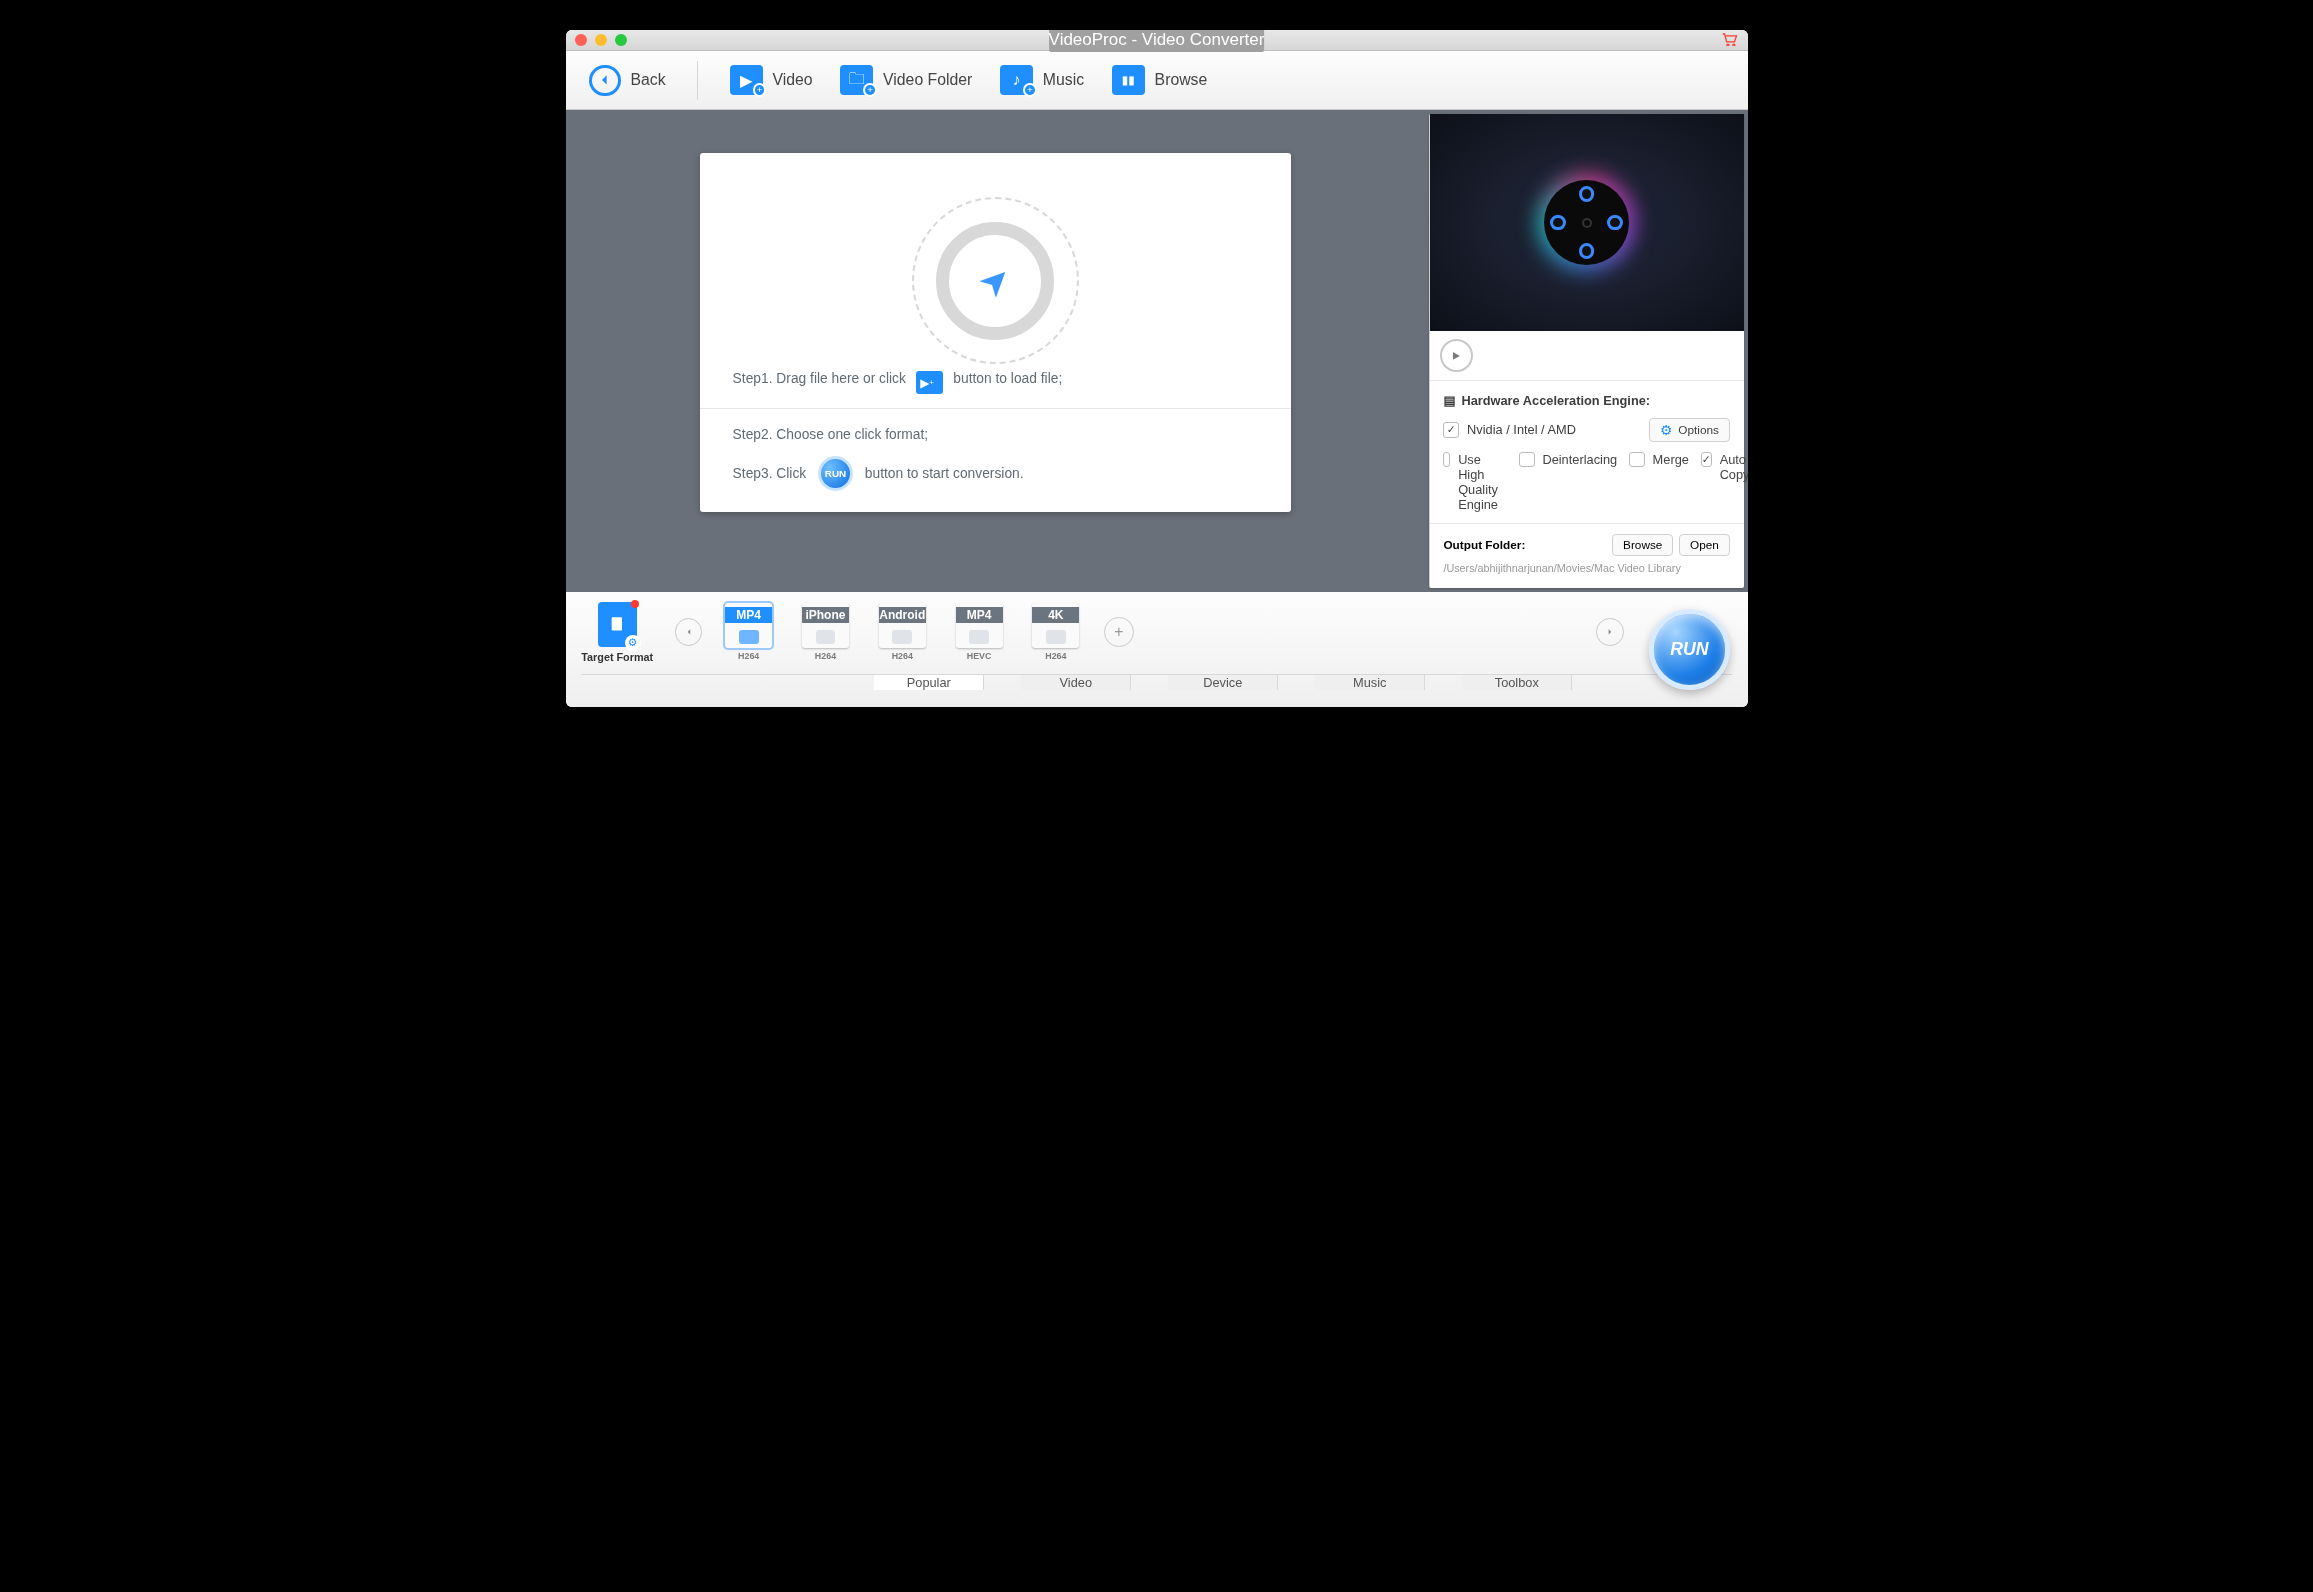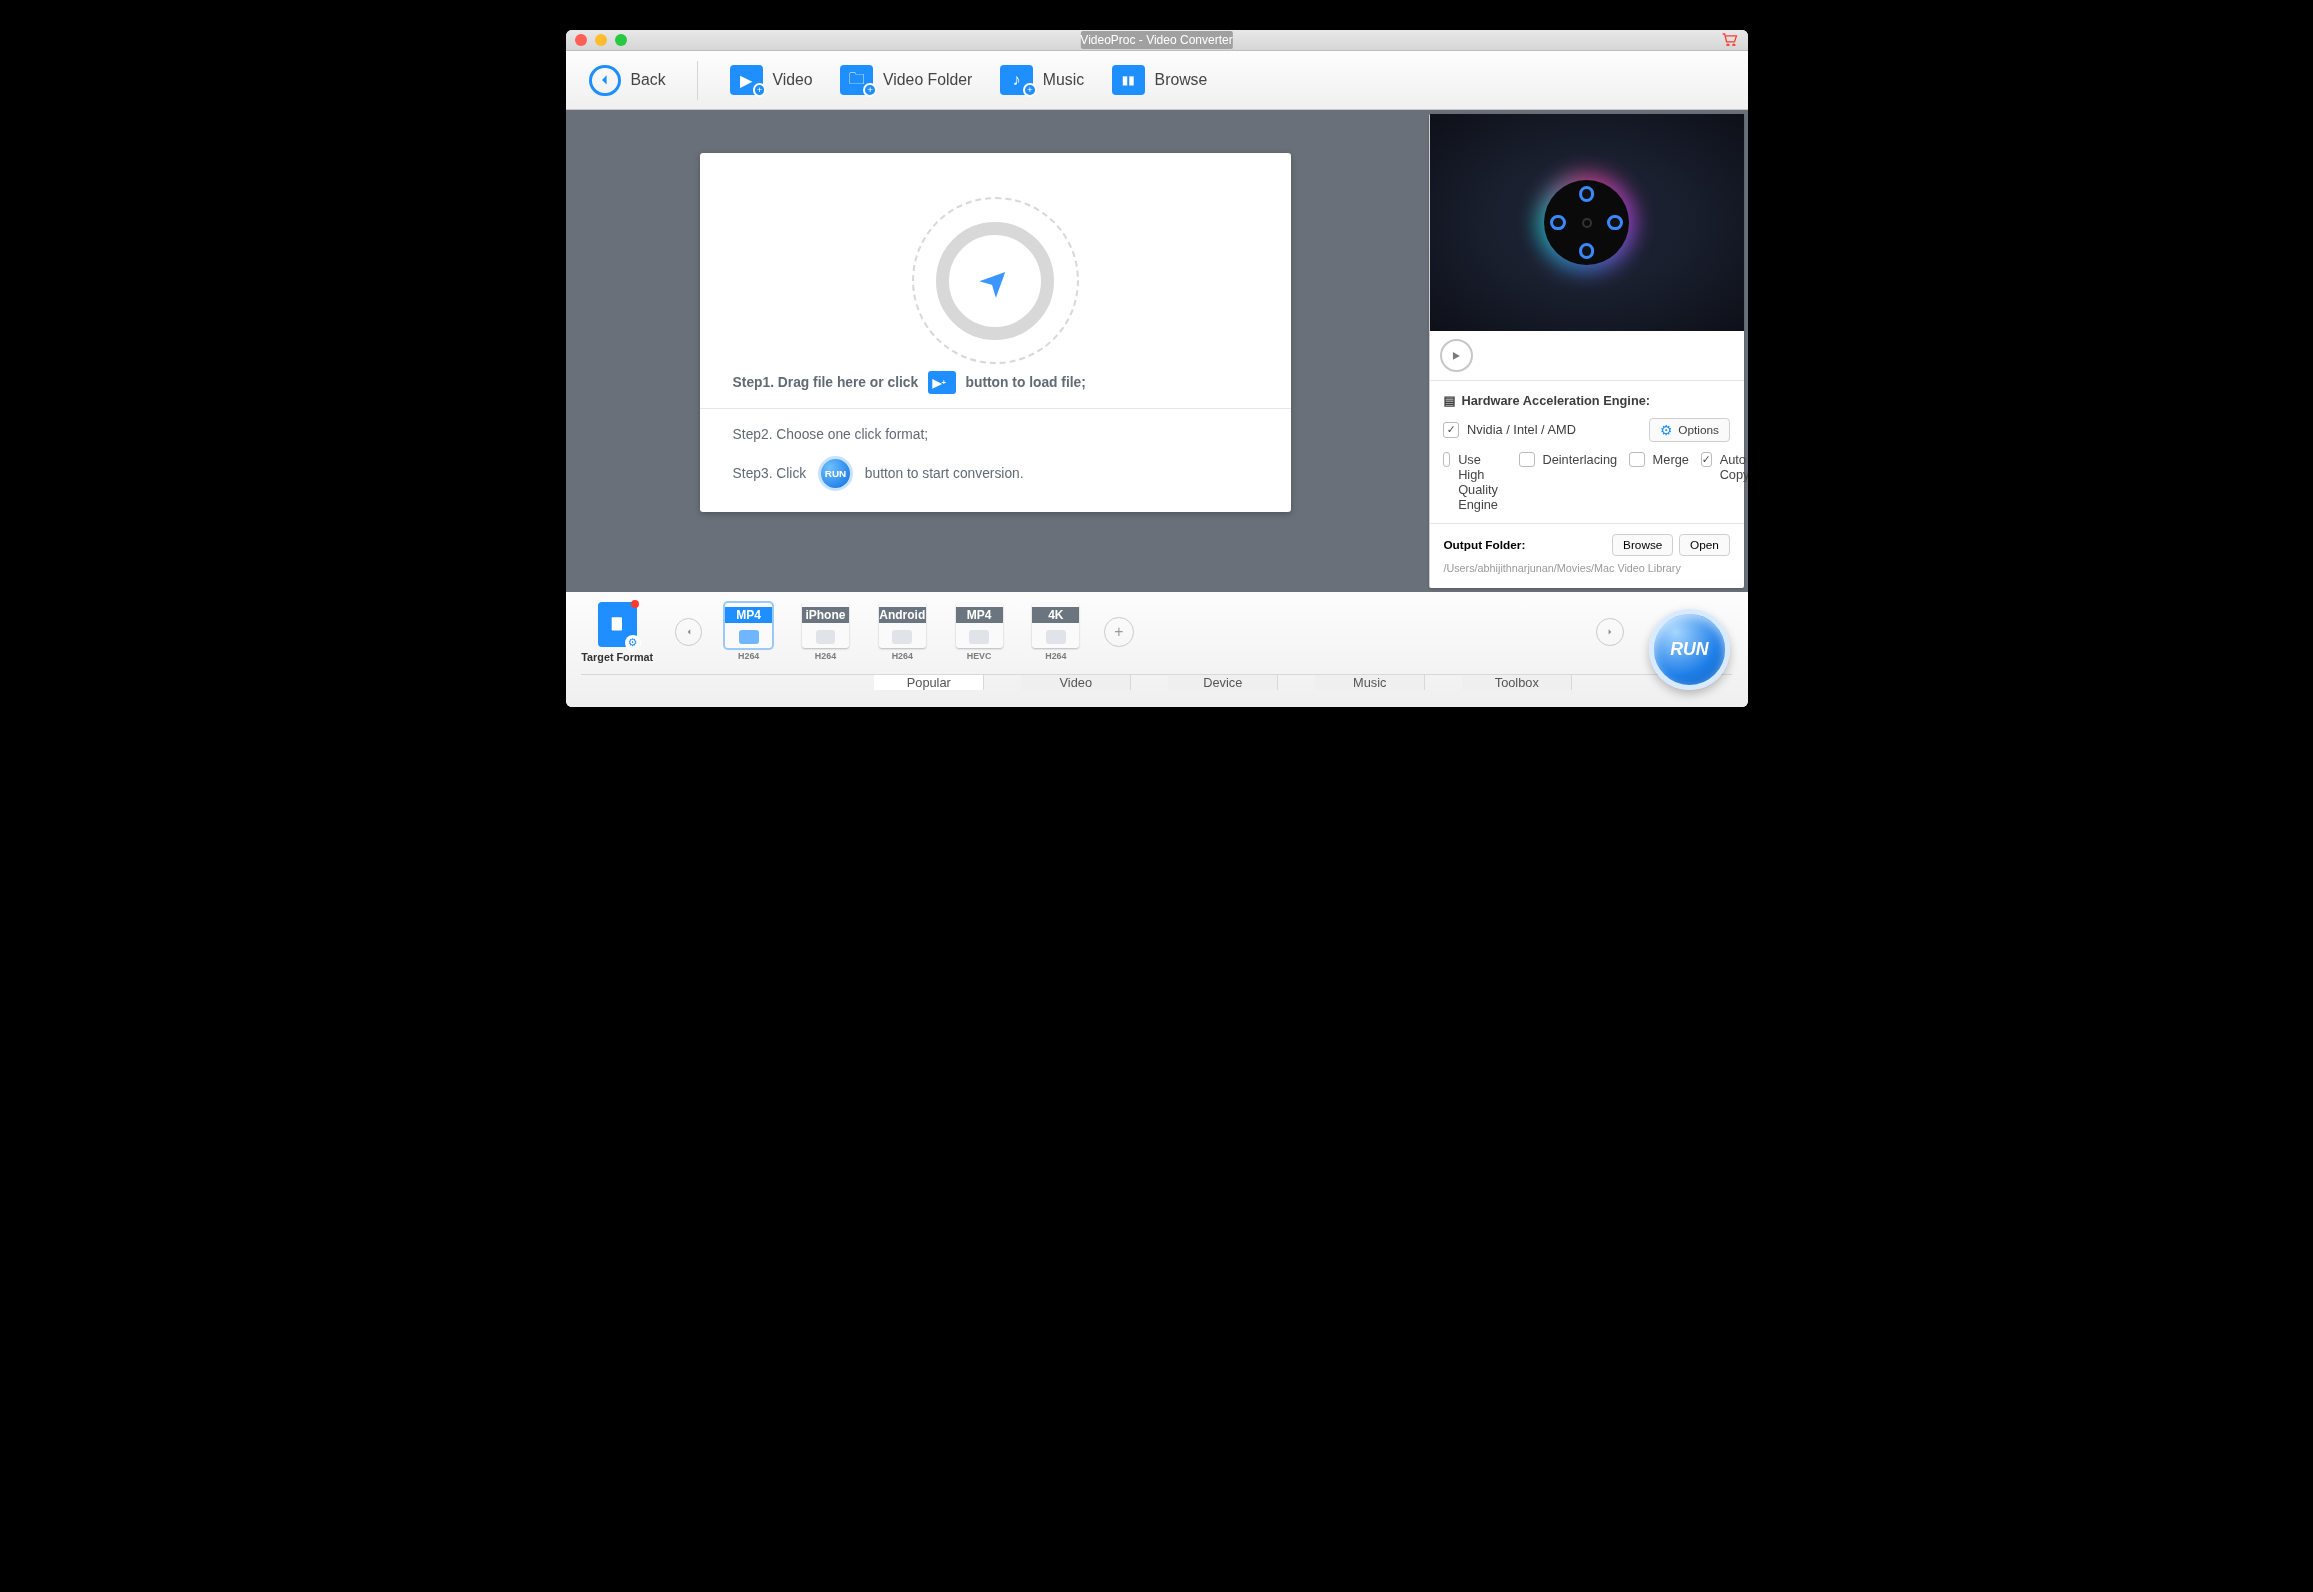--- a/index.html
+++ b/index.html
@@ -2,40 +2,40 @@
 <html><head>
 <meta charset="utf-8">
 <style>
   * { margin: 0; padding: 0; box-sizing: border-box; font-family: -apple-system, BlinkMacSystemFont, "Segoe UI", Helvetica, Arial, sans-serif; }
   body { background: #000; display: flex; justify-content: center; align-items: flex-start; padding: 29.6px 47px; }
   .window { width: 1182px; background: #fff; border-radius: 5.9px; overflow: hidden; box-shadow: 0 19.7px 59px rgba(0,0,0,0.5); }
   .titlebar { height: 21.7px; background: linear-gradient(#e8e8e8,#d6d6d6); display: flex; align-items: center; position: relative; border-bottom: 1px solid #bdbdbd; }
   .traffic { display: flex; gap: 7.9px; padding-left: 9.9px; }
   .traffic span { width: 11.8px; height: 11.8px; border-radius: 50%; display: block; }
   .tl-red { background: #ff5f57; } .tl-yellow { background: #ffbd2e; } .tl-green { background: #28c940; }
-  .title-center { position: absolute; left: 50%; transform: translateX(-50%); background: #a0a0a0; color: #fff; font-size: 12px; padding: 2px 0; border-radius: 2px; }
+  .title-center { position: absolute; left: 50%; transform: translateX(-50%); background: #a0a0a0; color: #fff; font-size: 17px; padding: 2px 0; border-radius: 2px; }
   .cart-icon { position: absolute; right: 9.9px; top: 3px; color: #ff3b30; font-size: 13.8px; }
 
   .toolbar { height: 59px; background: linear-gradient(#fdfdfd,#f0f0f0); display: flex; align-items: center; padding: 0 23.6px; gap: 27.6px; border-bottom: 1px solid #c8c8c8; }
   .toolbar .back-btn { display: flex; align-items: center; gap: 9.9px; cursor: pointer; }
   .toolbar .back-circle { width: 31.5px; height: 31.5px; border: 3px solid #1f8fff; border-radius: 50%; display: flex; align-items: center; justify-content: center; color:#1f8fff;}
   .toolbar .tb-divider { width: 1px; height: 39px; background: #d5d5d5; margin: 0 3.9px; }
   .toolbar .tb-item { display: flex; align-items: center; gap: 9.9px; cursor: pointer; }
   .toolbar .tb-icon { width: 33px; height: 29.6px; background: #1f8fff; border-radius: 3.9px; display:flex; align-items:center; justify-content:center; color:#fff; position:relative;}
   .toolbar .tb-add { position:absolute; bottom:-2px; right:-3.9px; width:13.8px; height:13.8px; border-radius:50%; background:#1f8fff; border:2px solid #fff; color:#fff; font-size:9.9px; line-height:9.9px; display:flex; align-items:center; justify-content:center;}
   .toolbar .tb-label { font-size: 15.8px; color: #444; }
 
   .content { display: flex; background: #6a7079; }
   .main-left { flex: 1; padding: 43px 0; display: flex; flex-direction: column; align-items: center; }
   .drop-card { width: 591px; background: #fff; border-radius: 3px; box-shadow: 0 2px 5.9px rgba(0,0,0,0.25); }
   .drop-top { height: 256px; display:flex; flex-direction:column; align-items:center; justify-content:center; position:relative; border-bottom:1px solid #e6e6e6;}
   .drop-circle-outer { width: 167px; height:167px; border-radius:50%; border: 2px dashed #d8d8d8; display:flex; align-items:center; justify-content:center;}
   .drop-circle { width: 118px; height:118px; border-radius:50%; border: 13.8px solid #d8d8d8; display:flex; align-items:center; justify-content:center;}
   .drop-arrow { color:#3b97ff; font-size:33px; font-weight:bold; transform: rotate(-45deg);}
-  .step1-row { display:flex; align-items:center; gap:9.9px; margin-top:17.7px; color:#616b74; font-size:13.8px;font-weight:bold;}
+  .step1-row { display:flex; gap:9.9px; margin-top:17.7px; color:#616b74; font-size:13.8px;}
   .step1-icon { width:27.6px; height:23.6px; background:#1f8fff; border-radius:3px; position:relative; display:inline-flex; align-items:center; justify-content:center; color:#fff; font-size:11.8px;}
   .drop-bottom { padding: 17.7px 33px 21.7px; color:#616b74; font-size:13.8px; display:flex; flex-direction:column; gap:13.8px;}
   .step3-row { display:flex; align-items:center; gap:11.8px;}
   .run-small { width:35px; height:35px; border-radius:50%; background: radial-gradient(circle at 30% 30%, #6fc0ff, #0d6fe0); border:3px solid #c7e3ff; display:flex; align-items:center; justify-content:center; color:#fff; font-size:9.9px; font-weight:bold;}
 
   .side-right { width: 315px; background:#fff; border-left:1px solid #cfcfcf; display:flex; flex-direction:column; margin:3.9px; border-radius:2px; box-shadow: 0 1px 3px rgba(0,0,0,0.2);}
   .preview { height: 217px; background: radial-gradient(ellipse at center, #1b2030 40%, #0d1018 100%); display:flex; align-items:center; justify-content:center; position:relative;}
   .reel-wrap { position:relative; width:118px; height:118px; display:flex; align-items:center; justify-content:center;}
   .reel-glow { position:absolute; width:99px; height:99px; border-radius:50%; background: conic-gradient(#ff4da6, #c04dff, #4d8cff, #26e6e6, #ff4da6); filter: blur(9.9px); opacity:0.7;}
   .reel { width:85px; height:85px; border-radius:50%; background:#0a0a0a; display:flex; align-items:center; justify-content:center; position:relative;}

